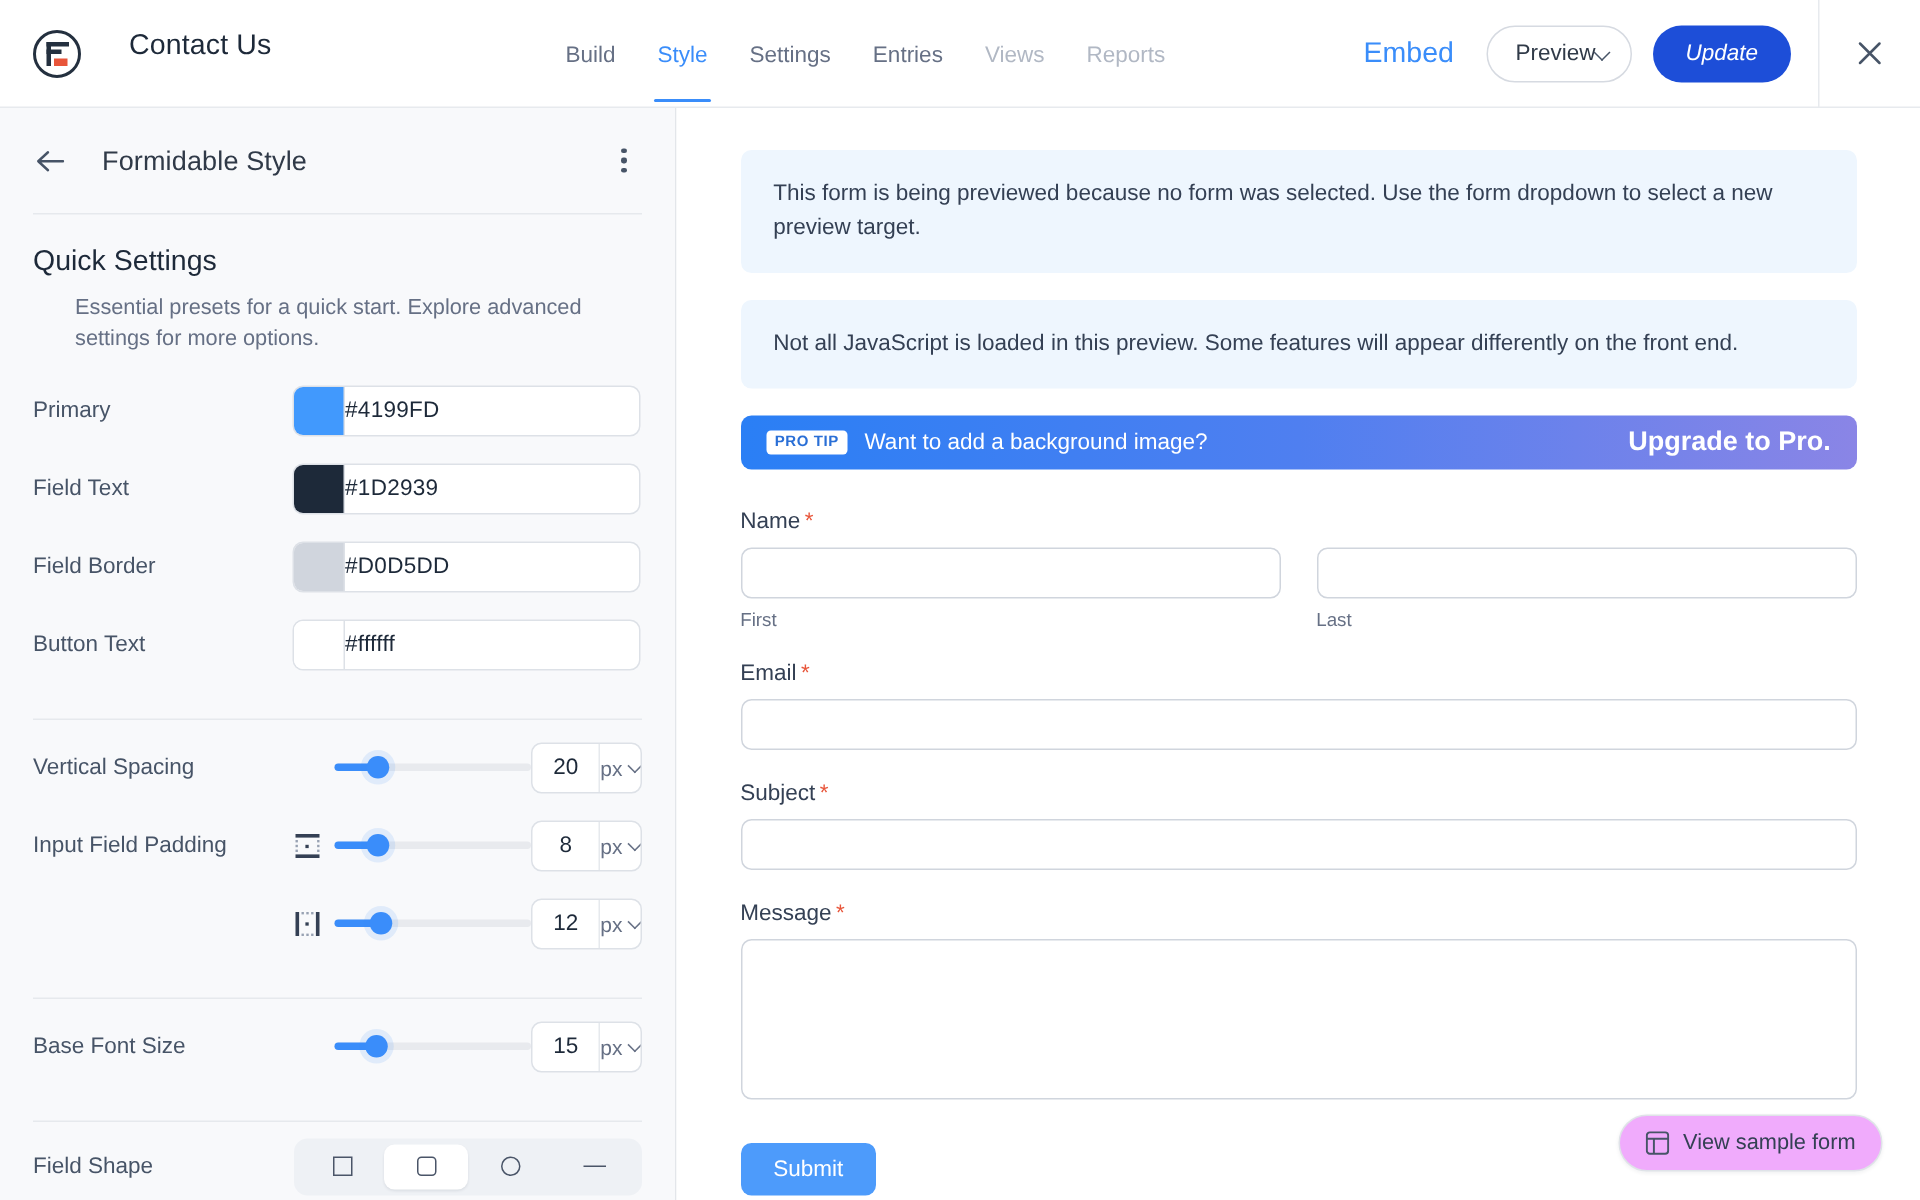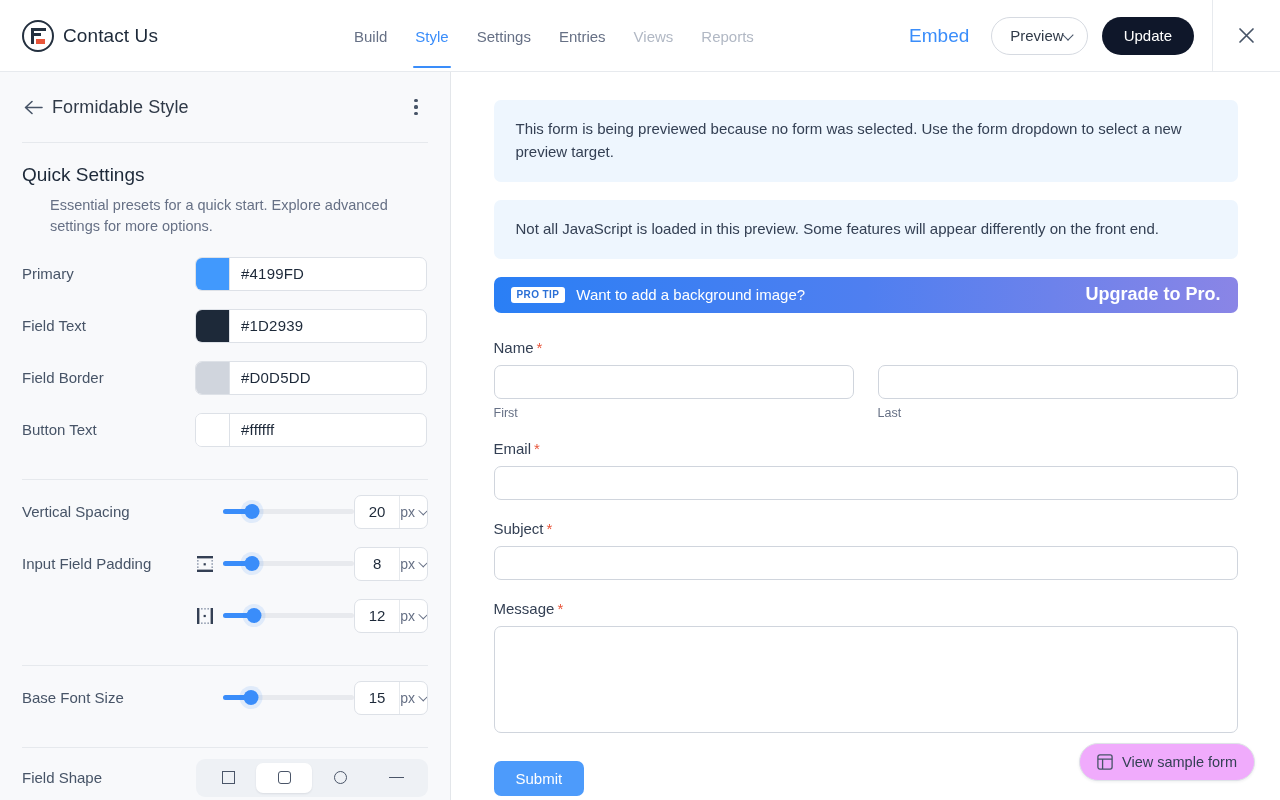--- a/index.html
+++ b/index.html
@@ -13,21 +13,21 @@
 
   
   .topbar {
     height: 72px; min-height: 72px;
     background: #ffffff;
     border-bottom: 1px solid #e7eaee;
     display: flex; align-items: center;
     padding: 0 0 0 22px;
     position: relative;
   }
-  .brand { display: flex; align-items: center; gap: 9px; }
+  .brand { display: flex; align-items: flex-start; gap: 32px; }
   .logo-circle {
     width: 32px; height: 32px; border-radius: 50%;
     border: 2.5px solid #24303f;
     display: flex; align-items: center; justify-content: center;
     position: relative; flex: none;
   }
   .logo-glyph { position: relative; width: 15px; height: 16px; }
   .logo-glyph i { position: absolute; display: block; background: #24303f; }
   .lg1 { left: 0; top: 0; width: 15px; height: 3.4px; }
   .lg2 { left: 0; top: 5.6px; width: 10px; height: 3.2px; }
@@ -54,22 +54,22 @@
     font-size: 19px; color: #3a8dfa; text-decoration: none; padding: 0 16px; text-align: center;
   }
   .btn-preview {
     height: 38px; padding: 0 14px 0 18px; border-radius: 19px;
     border: 1px solid #d6dae1; background: #fff; color: #303a48;
     font-size: 15px; font-family: inherit; cursor: pointer;
     display: flex; align-items: center; gap: 0; margin-left: 6px;
   }
   .btn-update {
     height: 38px; padding: 0 22px; border-radius: 19px; border: none;
-    background: #0f172a; color: #fff; font-size: 15px; font-family: inherit;
-    cursor: pointer; margin-left: 14px;
+    background: #1d4ed8; color: #fff; font-size: 15px; font-family: inherit;
+    cursor: pointer; margin-left: 14px; font-style: italic;
   }
   .close-wrap {
     margin-left: 18px; height: 72px; width: 68px;
     border-left: 1px solid #e7eaee;
     display: flex; align-items: center; justify-content: center; cursor: pointer;
   }
   .chev { width: 9px; height: 9px; position: relative; display: inline-block; }
   .chev::before {
     content: ""; position: absolute; left: 0; top: 0;
     width: 7px; height: 7px; border-right: 1.7px solid #475467;
@@ -80,21 +80,21 @@
   .body { flex: 1; display: flex; min-height: 0; }
 
   
   .sidebar {
     width: 451px; min-width: 451px;
     background: #f8f9fb;
     border-right: 1px solid #e3e6ea;
     overflow: hidden; position: relative;
   }
   .sb-head {
-    display: flex; align-items: center; padding: 23px 22px 0 22px; gap: 8px;
+    display: flex; align-items: center; padding: 23px 22px 0 22px; gap: 24px;
   }
   .back-arrow { width: 22px; height: 22px; display:flex; align-items:center; justify-content:center; cursor: pointer; flex:none;}
   .panel-title { font-size: 18px; color: #303a48; letter-spacing: .1px; }
   .kebab { margin-left: auto; width: 24px; height: 24px; display: flex; flex-direction: column;
            align-items: center; justify-content: center; gap: 3px; cursor: pointer; }
   .kebab i { width: 3.2px; height: 3.2px; border-radius: 50%; background: #475467; display: block; }
 
   .sb-inner { padding: 0 22px; }
   .hr { height: 1px; background: #e6e9ed; margin: 23px 0 0; }
 
@@ -104,21 +104,21 @@
   .row { display: flex; align-items: center; min-height: 52px; }
   .row-label { font-size: 15px; color: #475467; width: 173px; flex: none; }
 
   
   .color-input {
     flex: 1; height: 34px; border: 1px solid #dde1e7; border-radius: 7px;
     background: #fff; display: flex; align-items: center; overflow: hidden;
     max-width: 232px;
   }
   .sw { width: 34px; height: 100%; flex: none; border-right: 1px solid #dde1e7; }
-  .color-val { font-size: 15px; color: #1d2939; padding-left: 11px; letter-spacing: .2px; }
+  .color-val { font-size: 15px; color: #1d2939; letter-spacing: .2px; }
 
   .rows-colors { margin-top: 10px; }
   .rows-colors .row { min-height: 52px; }
 
   
   .slider-group { padding-top: 6px; }
   .slider-row { display: flex; align-items: center; min-height: 52px; }
   .pad-icon { width: 20px; flex: none; margin-right: 8px; display: flex; align-items: center; justify-content: center; }
   .slider { flex: 1; height: 20px; display: flex; align-items: center; position: relative; max-width: 150px; }
   .track { position: absolute; left: 0; right: 0; height: 5px; background: #e8eaee; border-radius: 3px; }

